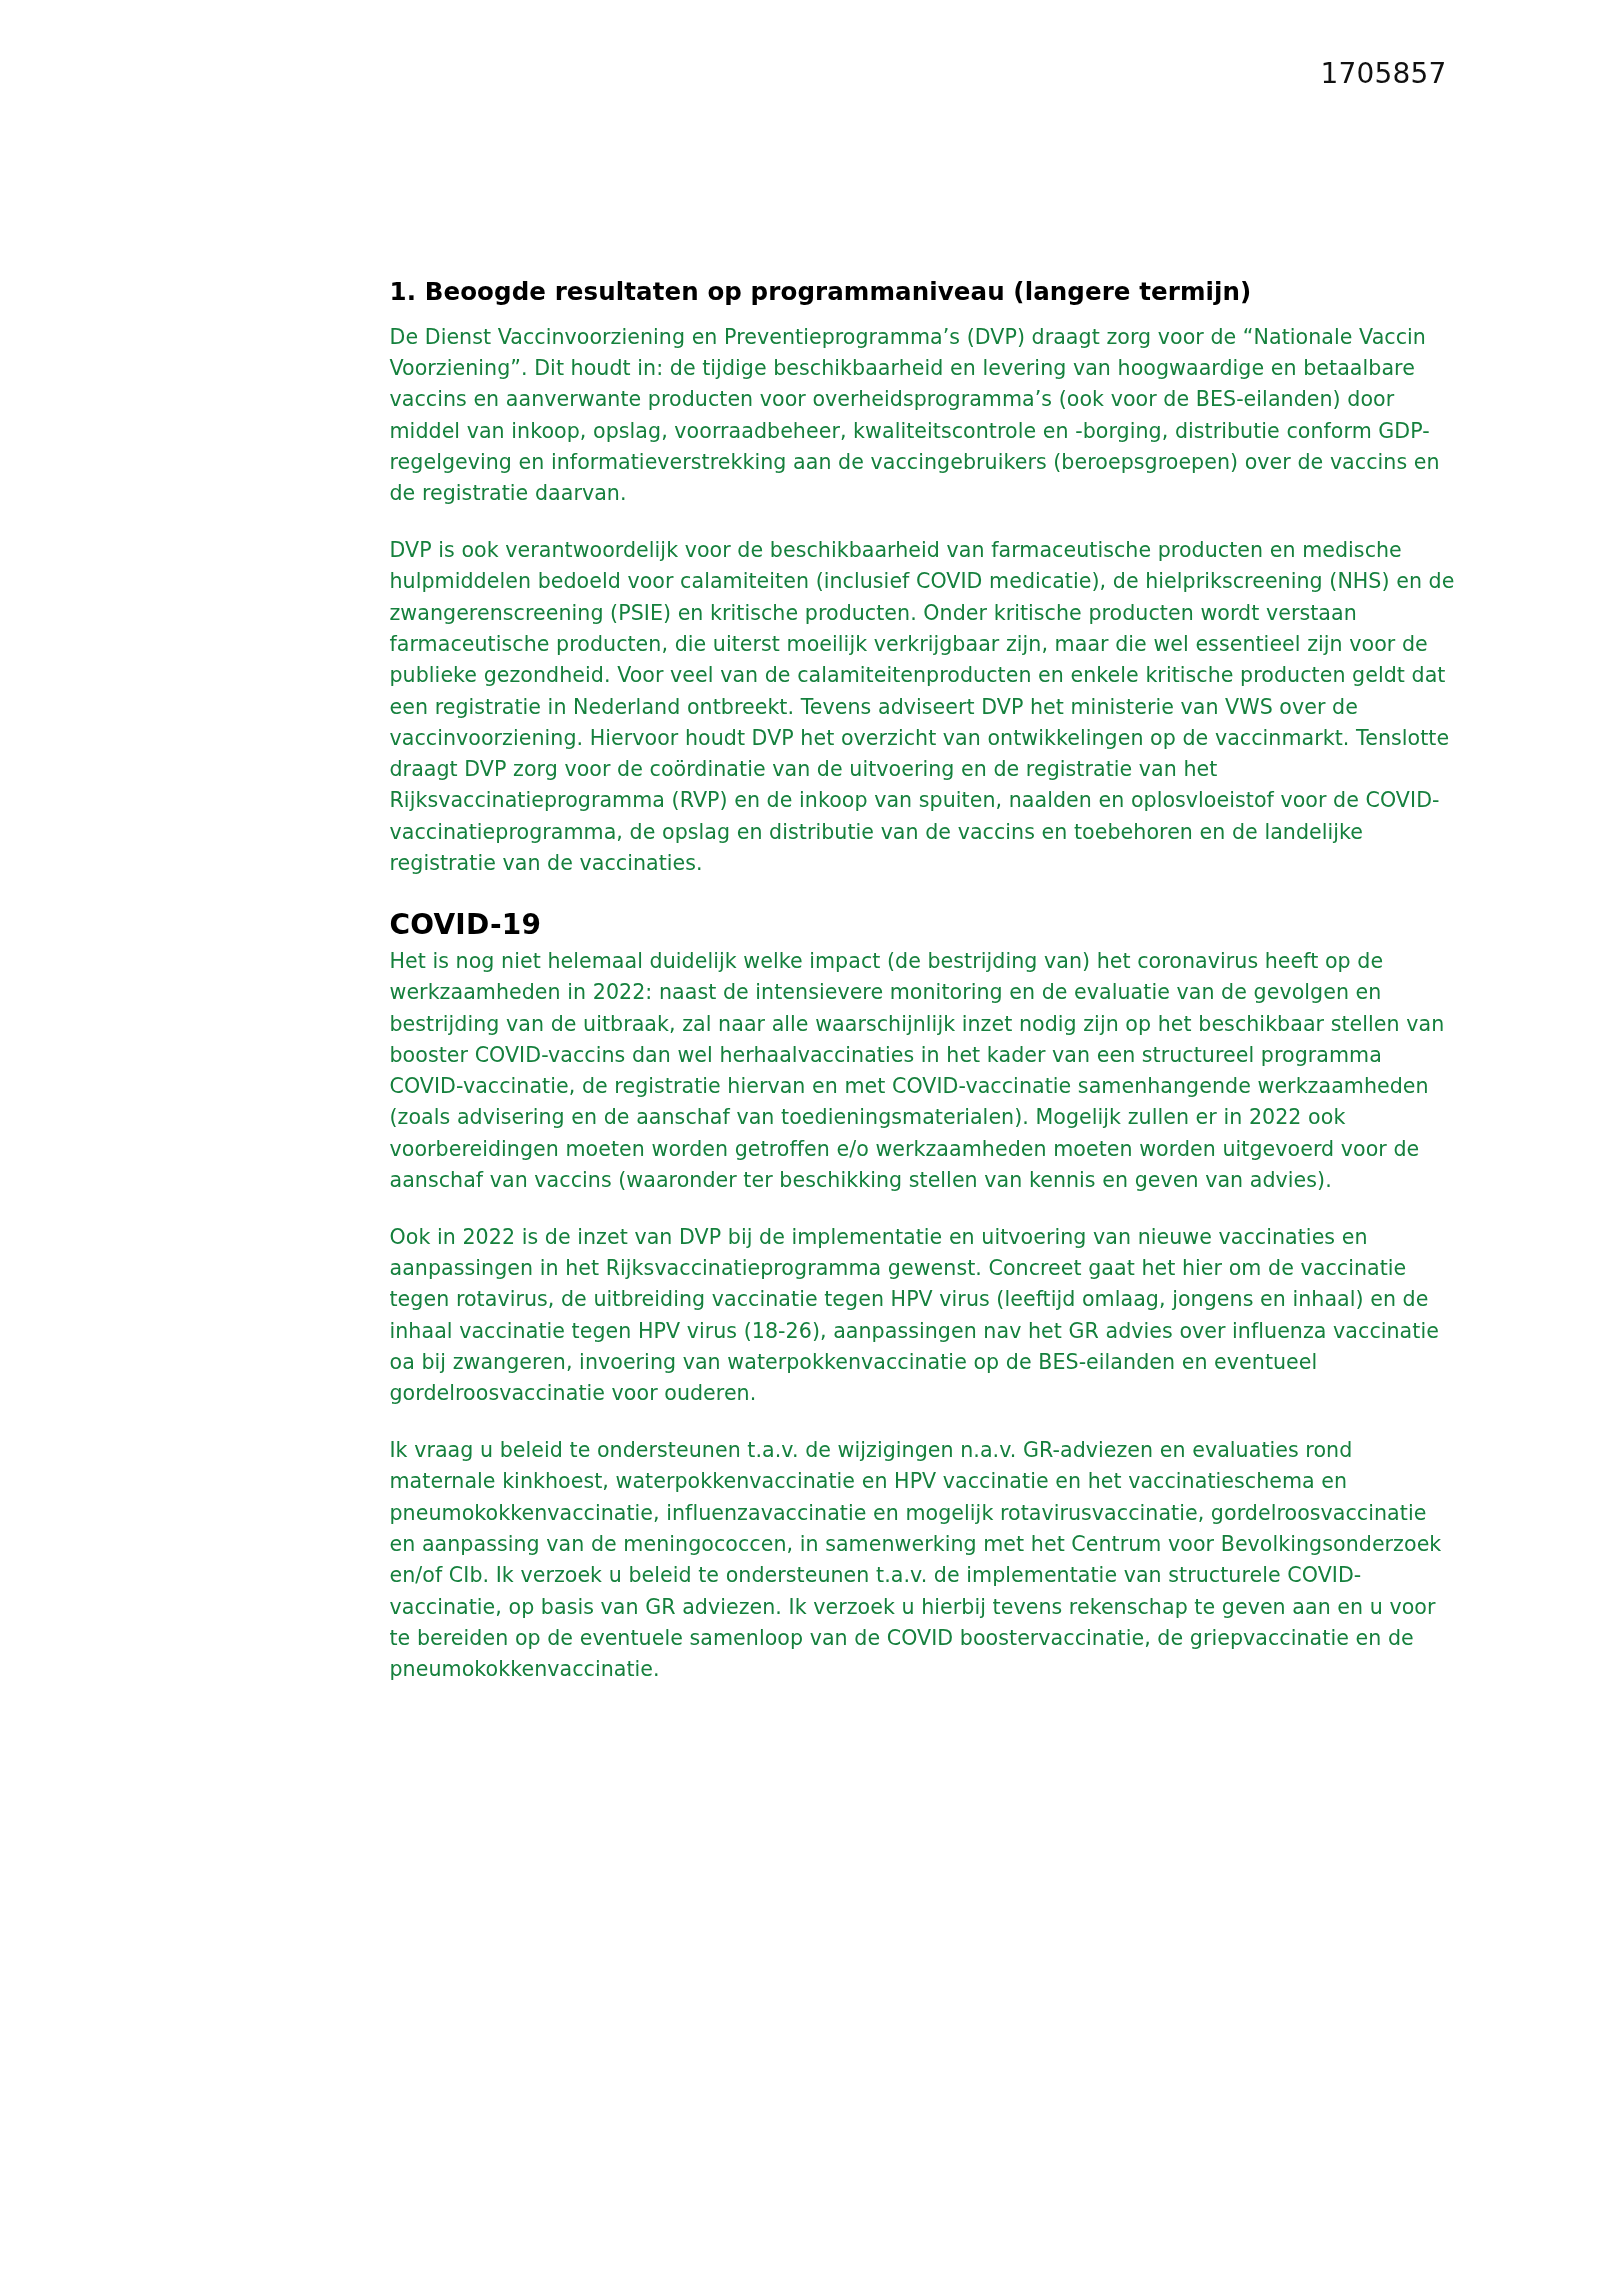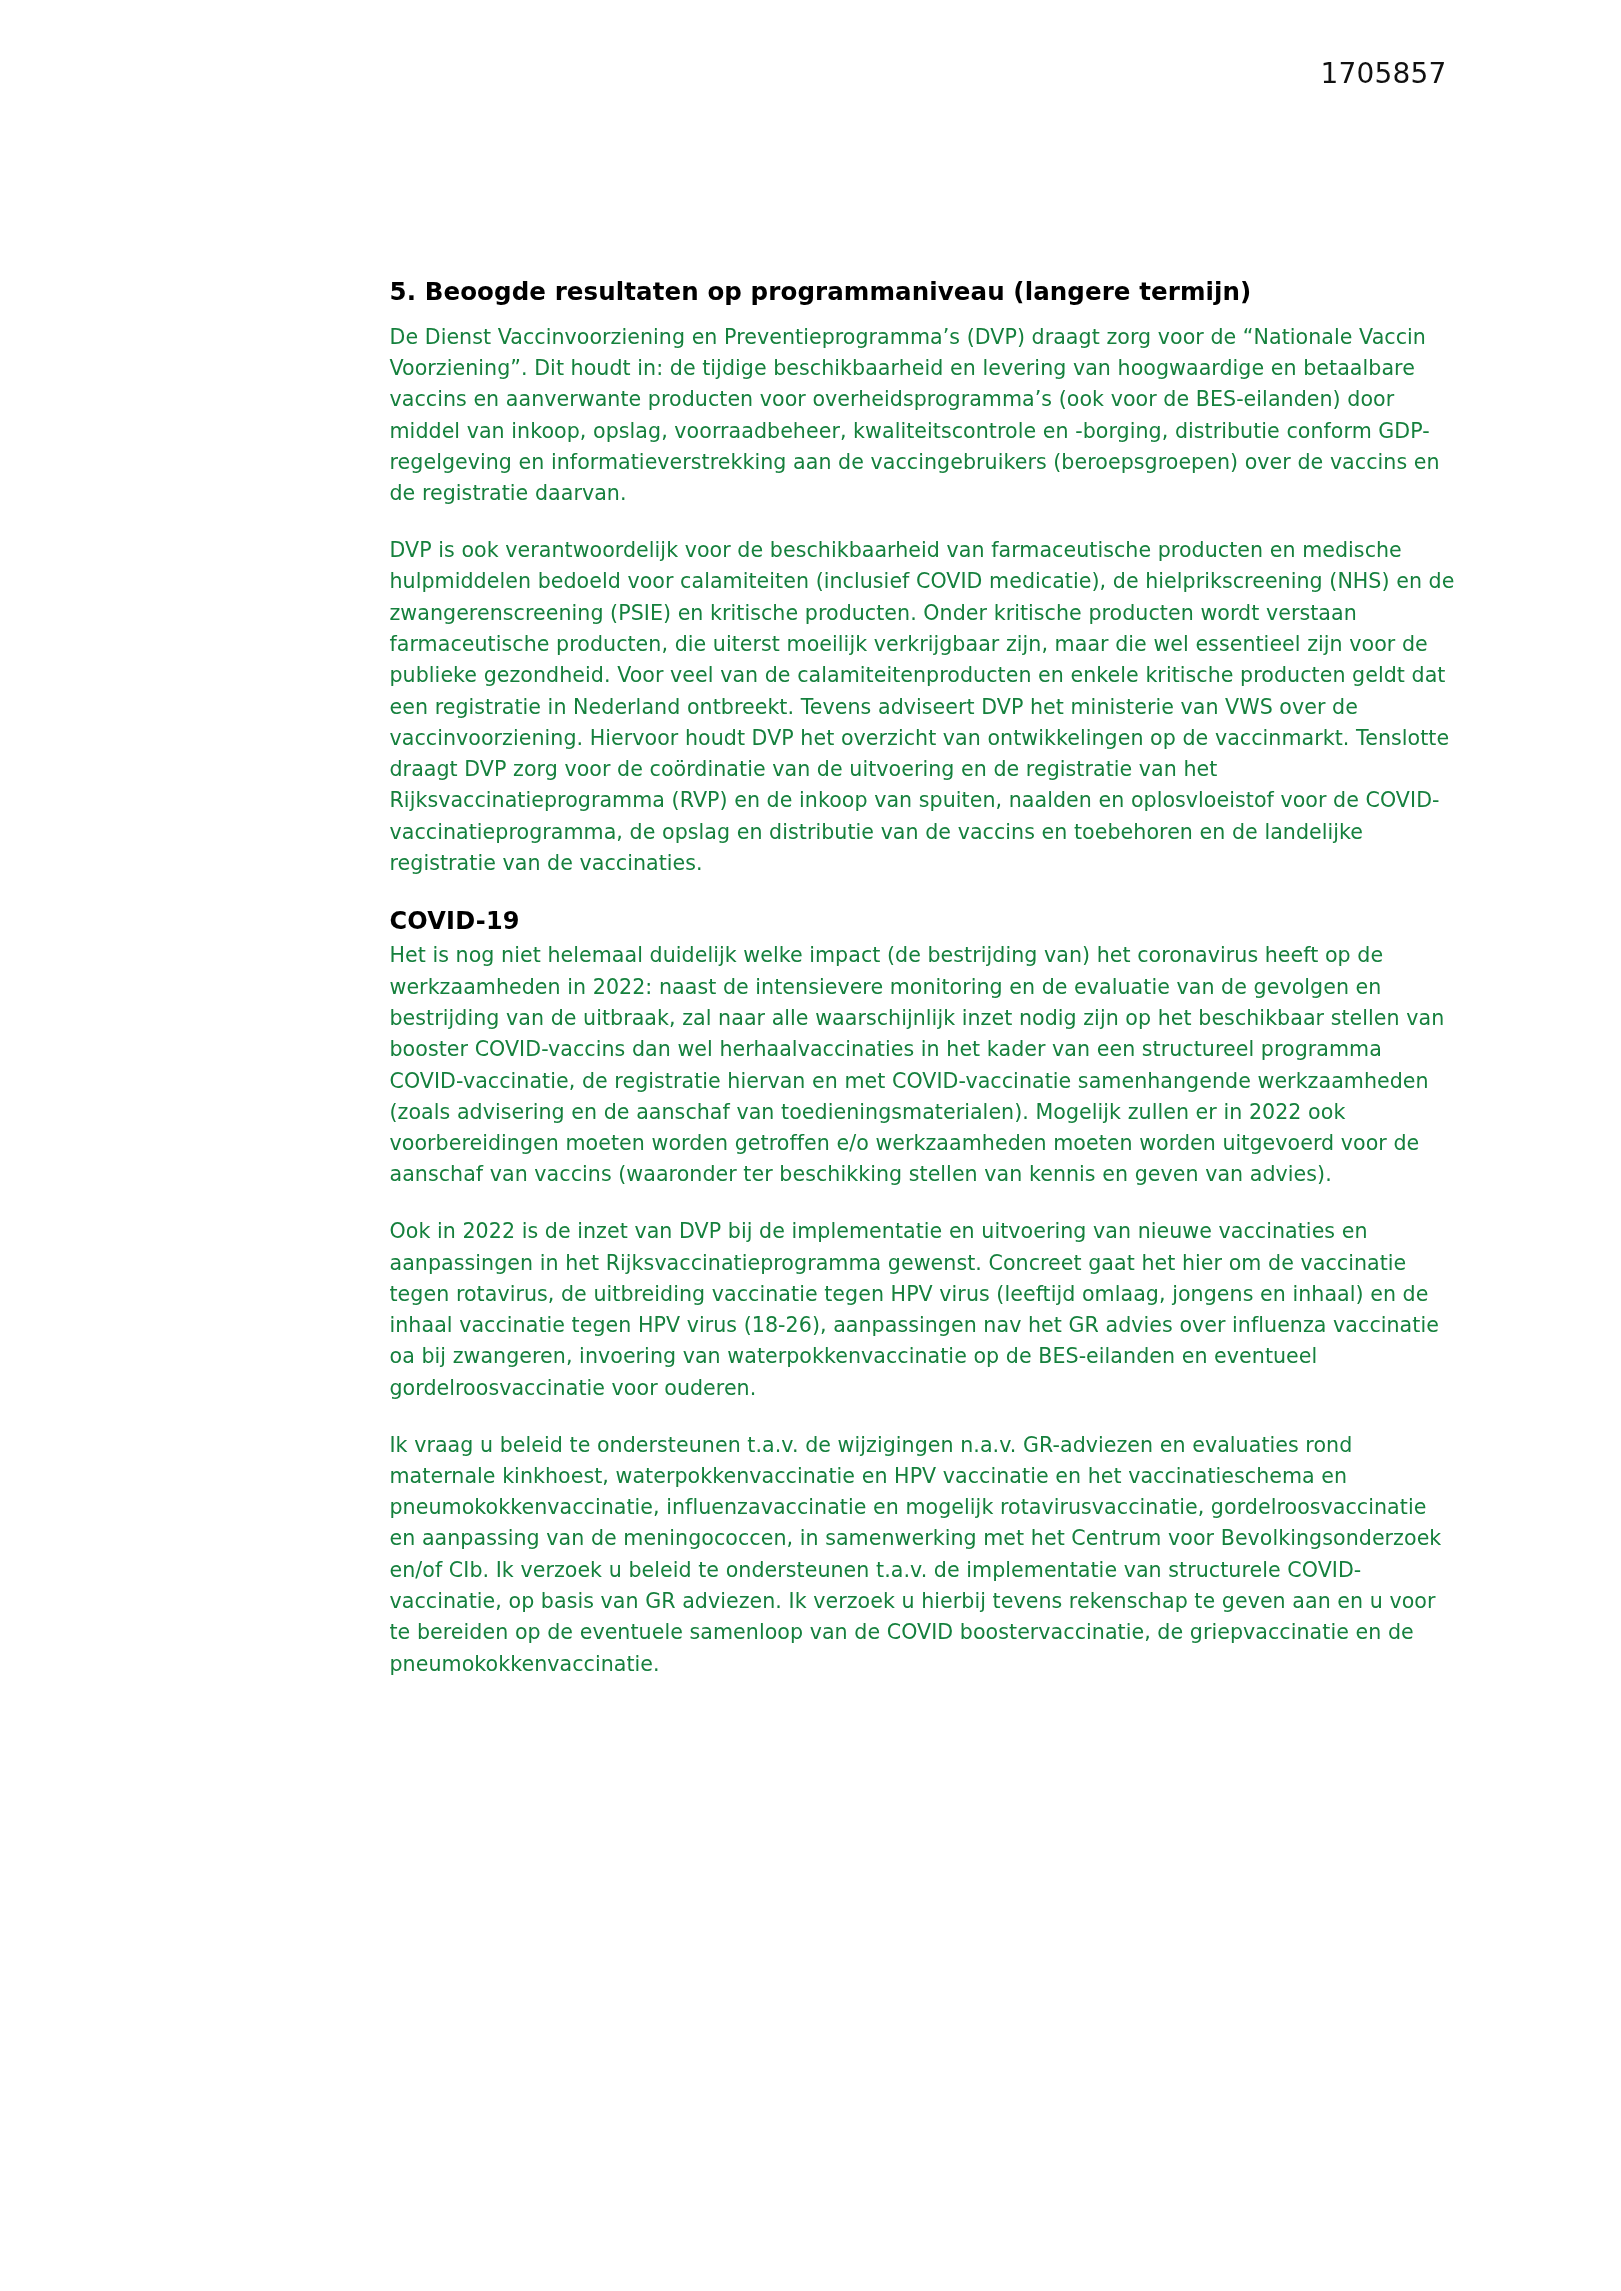--- a/index.html
+++ b/index.html
@@ -67,21 +67,21 @@
     letter-spacing: 0.1px;
     margin: 0 0 13.7px 0;
     color: #000000;
   }
 
   .section-heading.spaced-top {
     margin-top: 55px;
   }
 
   .sub-heading {
-    font-size: 24px;
+    font-size: 28px;
     font-weight: 700;
     line-height: 1.4;
     letter-spacing: 0.2px;
     margin: 0 0 2px 0;
     color: #000000;
   }
 
   .sub-heading.spaced-top {
     margin-top: 39px;
   }
@@ -110,21 +110,21 @@
 <div class="page">
 
   <div class="doc-header">
     <div class="doc-id" data-bind="header.document_id">1705857</div>
   </div>
 
   <div class="content">
 
 
     <section>
-      <h2 class="section-heading" data-bind="document.sections.0.heading">5. Beoogde resultaten op programmaniveau (langere termijn)</h2>
+      <h2 class="section-heading" data-bind="document.sections.0.heading">1. Beoogde resultaten op programmaniveau (langere termijn)</h2>
 
       <p class="body-text" data-bind="document.sections.0.paragraphs.0">De Dienst Vaccinvoorziening en Preventieprogramma’s (DVP) draagt zorg voor de “Nationale Vaccin Voorziening”. Dit houdt in: de tijdige beschikbaarheid en levering van hoogwaardige en betaalbare vaccins en aanverwante producten voor overheidsprogramma’s (ook voor de BES-eilanden) door middel van inkoop, opslag, voorraadbeheer, kwaliteitscontrole en -borging, distributie conform GDP-regelgeving en informatieverstrekking aan de vaccingebruikers (beroepsgroepen) over de vaccins en de registratie daarvan.</p>
 
       <p class="body-text" data-bind="document.sections.0.paragraphs.1">DVP is ook verantwoordelijk voor de beschikbaarheid van farmaceutische producten en medische hulpmiddelen bedoeld voor calamiteiten (inclusief COVID medicatie), de hielprikscreening (NHS) en de zwangerenscreening (PSIE) en kritische producten. Onder kritische producten wordt verstaan farmaceutische producten, die uiterst moeilijk verkrijgbaar zijn, maar die wel essentieel zijn voor de publieke gezondheid. Voor veel van de calamiteitenproducten en enkele kritische producten geldt dat een registratie in Nederland ontbreekt. Tevens adviseert DVP het ministerie van VWS over de vaccinvoorziening. Hiervoor houdt DVP het overzicht van ontwikkelingen op de vaccinmarkt. Tenslotte draagt DVP zorg voor de coördinatie van de uitvoering en de registratie van het Rijksvaccinatieprogramma (RVP) en de inkoop van spuiten, naalden en oplosvloeistof voor de COVID-vaccinatieprogramma, de opslag en distributie van de vaccins en toebehoren en de landelijke registratie van de vaccinaties.</p>
     </section>
 
     <section>
 
       <div>
         <h3 class="sub-heading" data-bind="document.sections.1.subsections.0.heading">COVID-19</h3>

